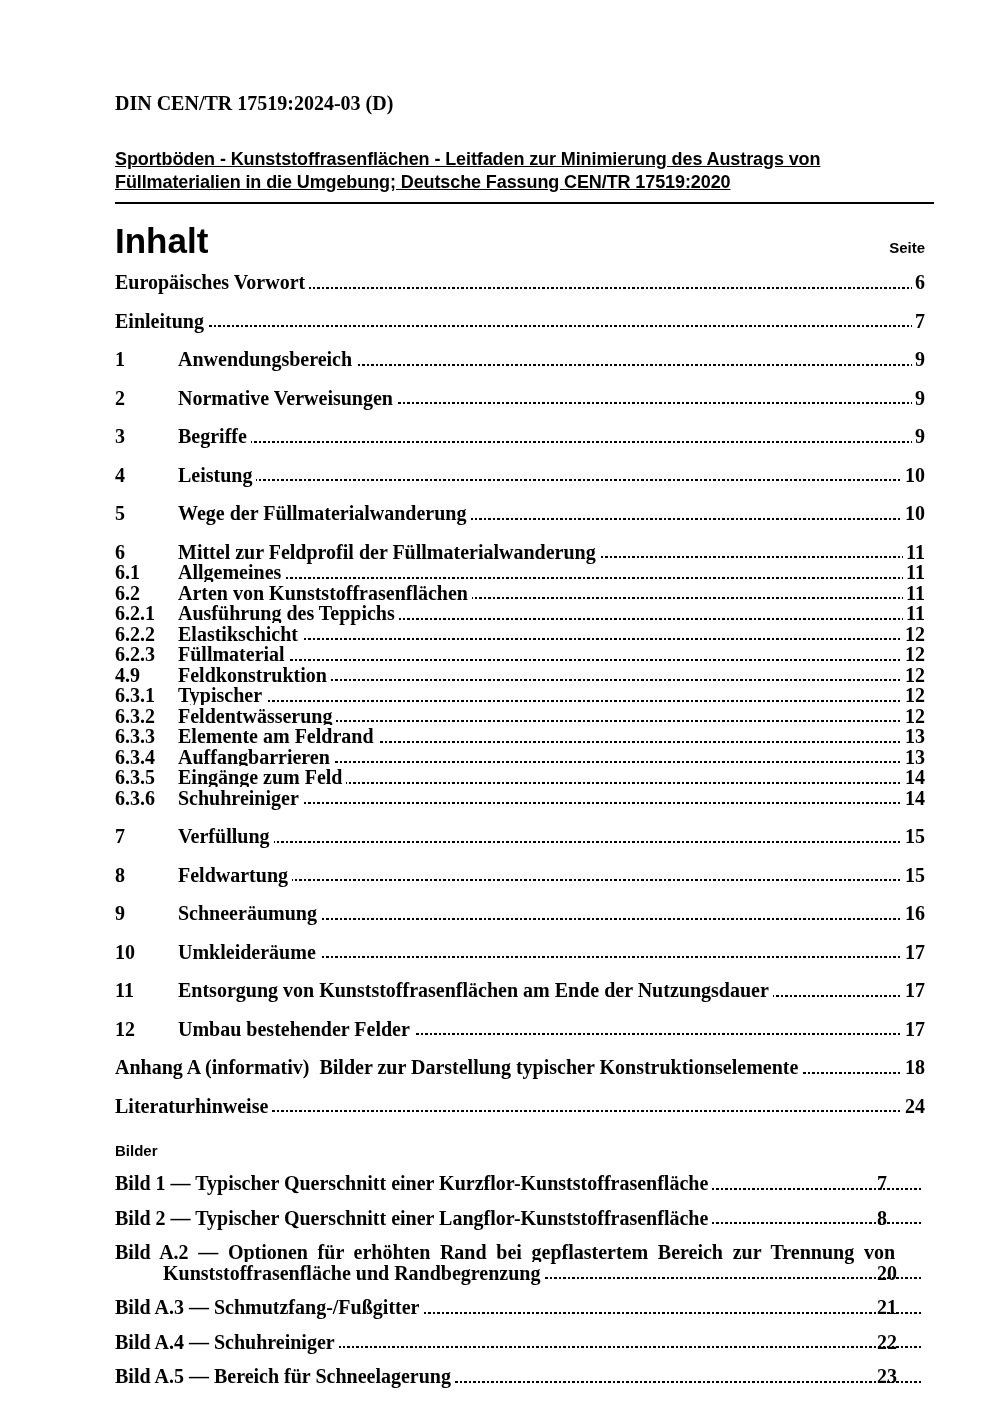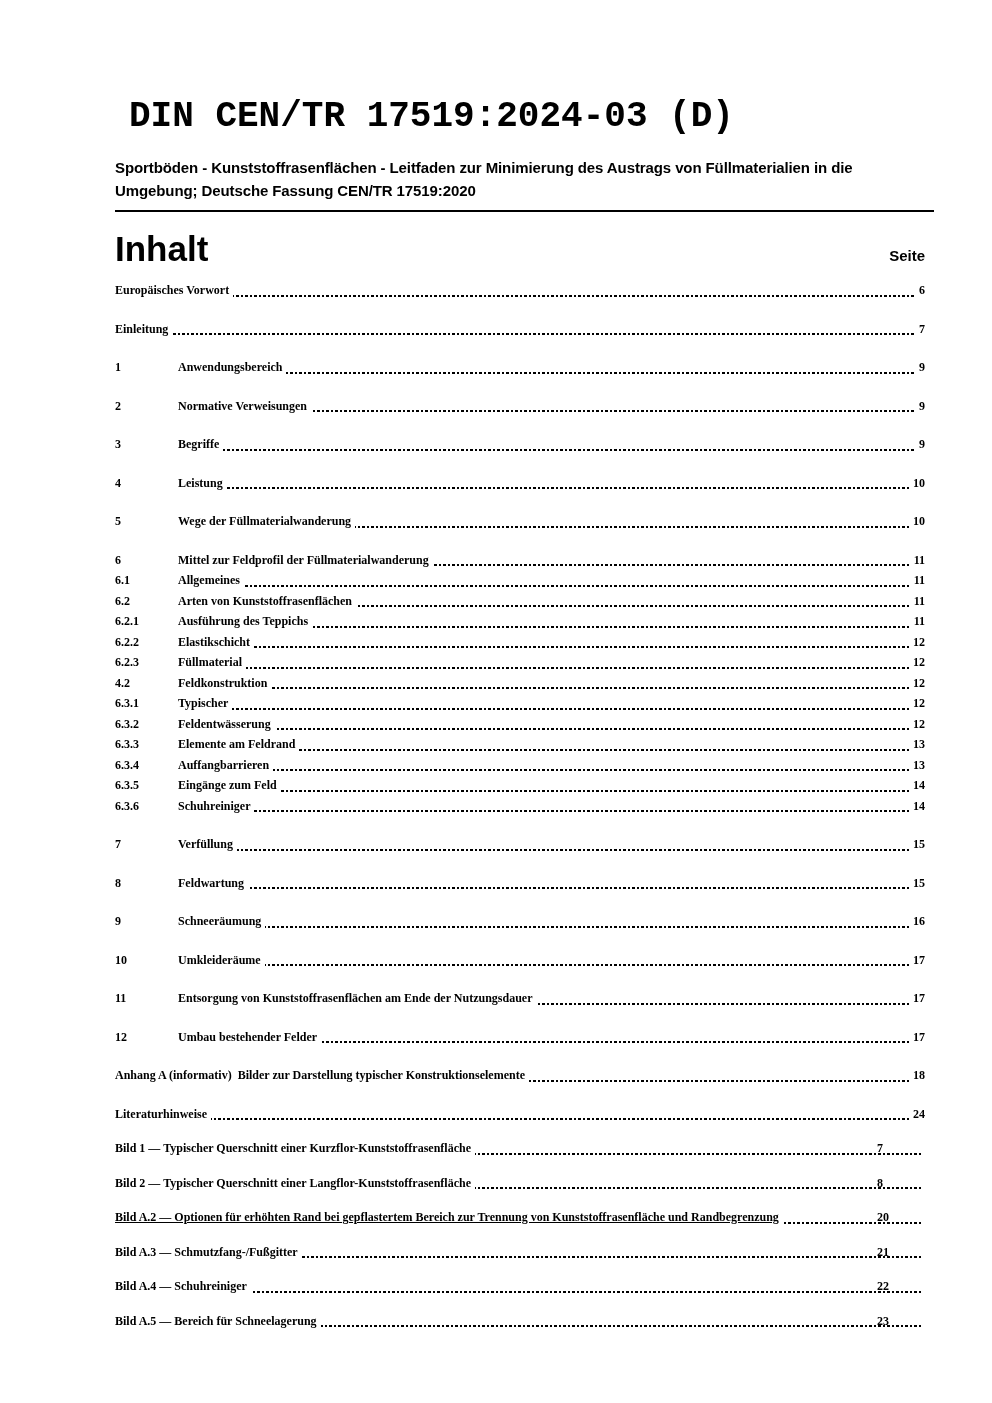--- a/index.html
+++ b/index.html
@@ -9,34 +9,35 @@
     box-sizing: border-box;
     background: #ffffff;
     color: #000000;
     padding: 88px 67px 0 115px;
     font-family: "Liberation Serif", "DejaVu Serif", serif;
     overflow: hidden;
   }
 
   
   .docnum {
-    font-family: Liberation Mono, monospace;
-    font-weight: bold;
-    font-size: 36px;
+    font-family: Liberation Serif, serif;
+    font-weight: bold;
+    font-size: 20px;
     line-height: 30px;
-    margin: 14px;
+    margin: 0;
   }
   .subtitle {
     font-family: "Liberation Sans", sans-serif;
     font-weight: bold;
-    font-size: 15px;
+    font-size: 18px;
     line-height: 23px;
     letter-spacing: -0.1px;
-    margin-top: 24px;
+    margin-top: 30px;
     margin-right: -9px;
+    text-decoration: underline;
   }
   .rule {
     border-top: 2.5px solid #000;
     margin-top: 8px;
     margin-right: -9px;
   }
   .inhalt-row {
     display: flex;
     justify-content: space-between;
     align-items: baseline;
@@ -51,21 +52,21 @@
     font-family: "Liberation Sans", sans-serif;
     font-weight: bold;
     font-size: 15px;
   }
 
   
   .toc { margin-top: 11px; }
   .row, .fig-row {
     position: relative;
     line-height: 20.5px;
-    font-size: 12px;
+    font-size: 20px;
     font-weight: bold;
   }
   .row.major { margin-top: 18px; }
   .toc .row:first-child { margin-top: 0; }
 
   .dotbg {
     position: absolute;
     left: 0; right: 0;
     bottom: 4px;
     height: 2px;
@@ -99,21 +100,21 @@
     font-size: 15px;
     margin-top: 26px;
   }
   .fig-row {
     margin-top: 14px;
     padding: 0 30px 0 48px;
     text-indent: -48px;
   }
   .fig-row .dotbg { left: 48px; right: 0; }
   .fig-row .title { white-space: normal; }
-  .fig-row.justify { text-align: justify; text-decoration: underline; }
+  .fig-row.justify { text-align: justify; }
 </style>
 </head>
 <body>
 
 <div>
 
   <h1 class="docnum">DIN CEN/TR 17519:2024-03 (D)</h1>
 
   <div class="subtitle">Sportböden - Kunststoffrasenflächen - Leitfaden zur Minimierung des Austrags von Füllmaterialien in die Umgebung; Deutsche Fassung CEN/TR 17519:2020</div>
 
@@ -199,21 +200,21 @@
     </div>
 
     <div class="row sub">
       <span class="dotbg"></span>
       <span class="num">6.2.3</span><span class="title">Füllmaterial</span>
       <span class="pg">12</span>
     </div>
 
     <div class="row sub">
       <span class="dotbg"></span>
-      <span class="num">4.2</span><span class="title">Feldkonstruktion</span>
+      <span class="num">4.9</span><span class="title">Feldkonstruktion</span>
       <span class="pg">12</span>
     </div>
 
     <div class="row sub">
       <span class="dotbg"></span>
       <span class="num">6.3.1</span><span class="title">Typischer</span>
       <span class="pg">12</span>
     </div>
 
     <div class="row sub">
@@ -289,20 +290,21 @@
     </div>
 
     <div class="row major">
       <span class="dotbg"></span>
       <span class="title">Literaturhinweise</span>
       <span class="pg">24</span>
     </div>
 
   </div>
 
+  <div class="bilder-heading">Bilder</div>
 
   <div>
 
     <div class="fig-row">
       <span class="dotbg"></span>
       <span class="title">Bild 1 — Typischer Querschnitt einer Kurzflor-Kunststoffrasenfläche</span>
       <span class="pg">7</span>
     </div>
 
     <div class="fig-row">

